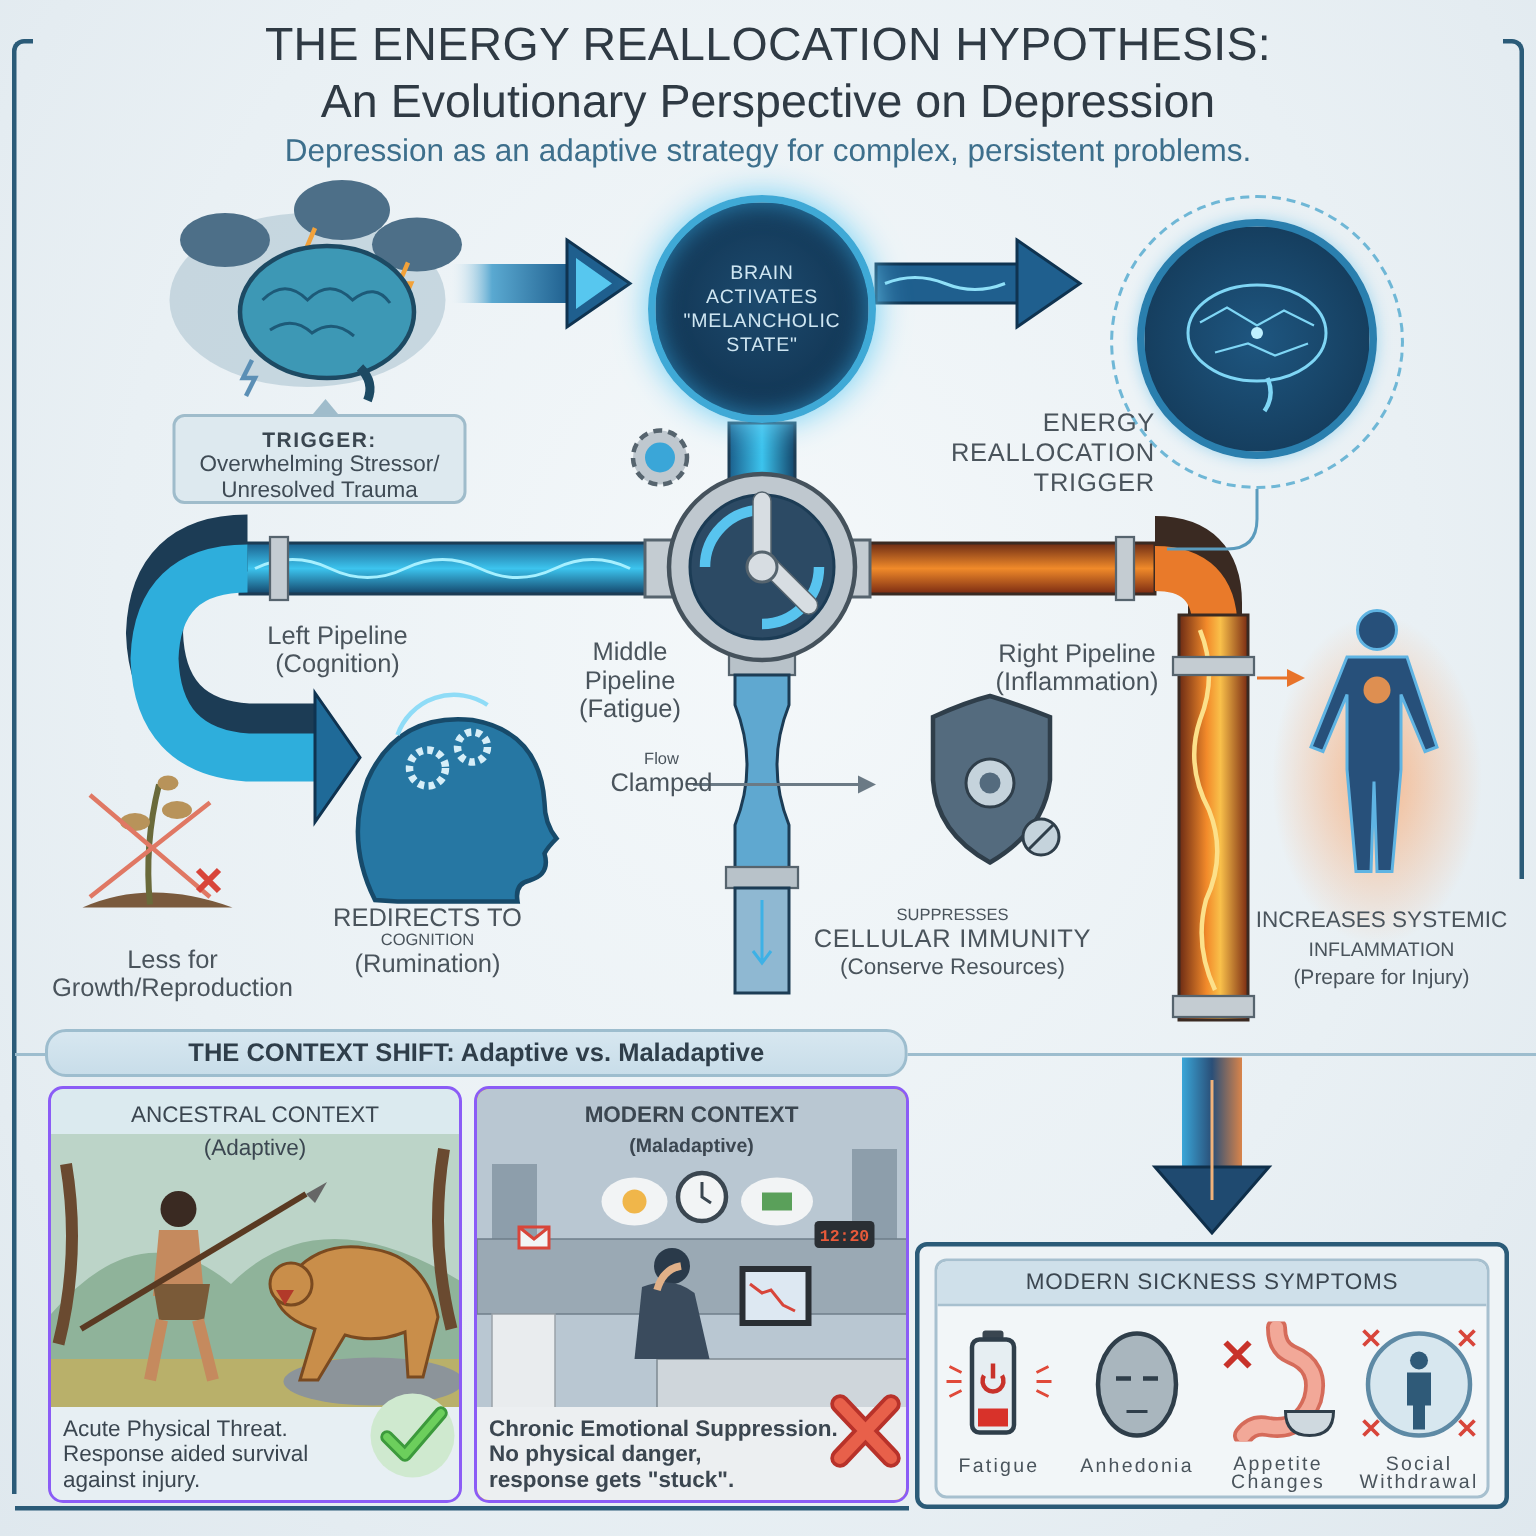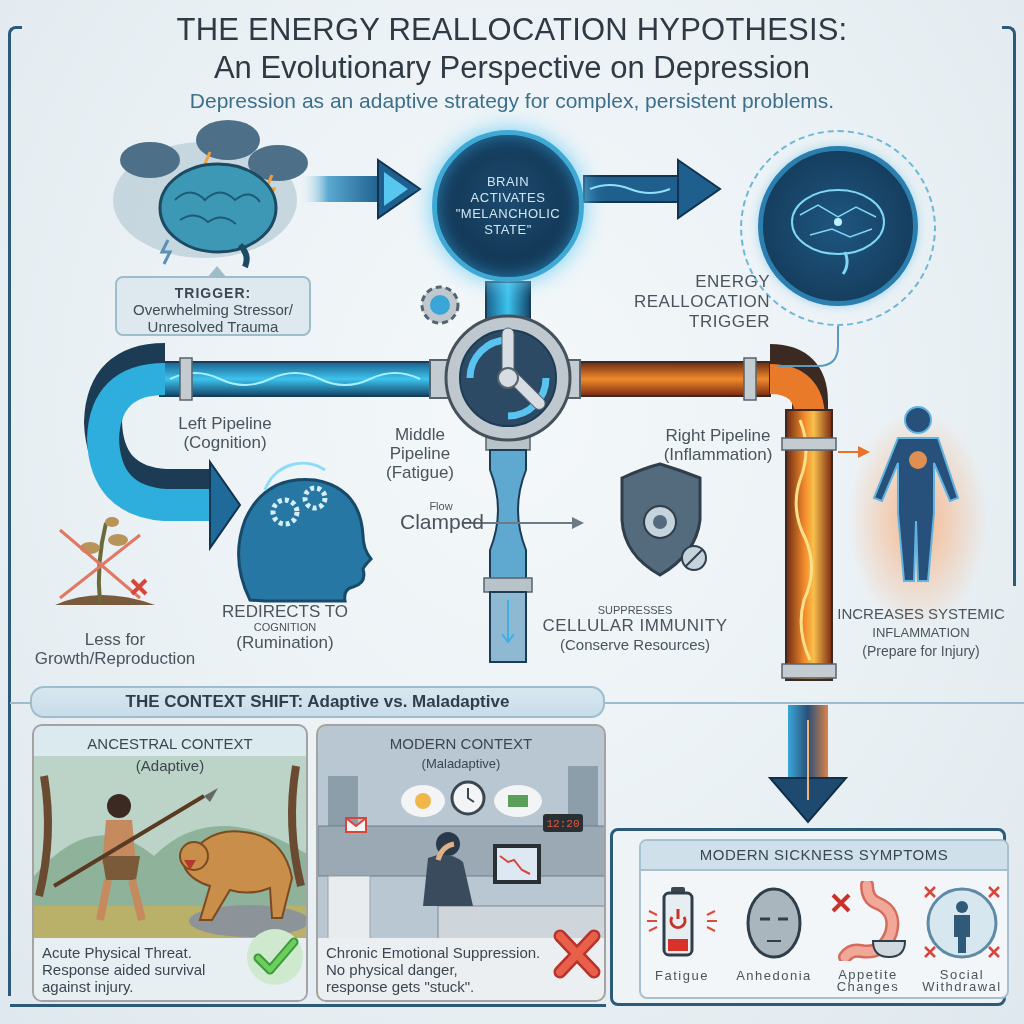--- a/index.html
+++ b/index.html
@@ -52,38 +52,38 @@
   .lbl-small { font-size: 11px; color: #4a545c; text-align: center; }
 
   .context-header {
     left: 30px; top: 686px; width: 575px; height: 32px;
     background: linear-gradient(#d7e7f0, #c8dde9); border: 2px solid #9dbdce; border-radius: 14px;
     text-align: center; font-weight: bold; font-size: 17px; color: #2f3e4a; line-height: 28px;
   }
   .ctx-line { left: 10px; top: 702px; width: 20px; border-top: 2px solid #9dbdce; }
   .ctx-line2 { left: 605px; top: 702px; width: 419px; border-top: 2px solid #9dbdce; }
 
-  .panel { border-radius: 10px; border: 2px solid #a3a3a3; overflow: hidden; padding-left: 20px; }
+  .panel { border-radius: 10px; border: 2px solid #8b5cf6; overflow: hidden; padding-left: 20px; }
   .panel-ancestral { left: 32px; top: 724px; width: 276px; height: 278px; background: #dbeaef; }
-  .panel-modern { left: 316px; top: 724px; width: 290px; height: 278px; background: #eab308; }
+  .panel-modern { left: 316px; top: 724px; width: 290px; height: 278px; background: #eab308; font-weight: bold; }
   .panel-title { position: absolute; left: 0; width: 100%; text-align: center; font-size: 15px; color: #3b4650; line-height: 20px; z-index: 2; }
   .panel-sub { font-size: 15px; }
   .panel-caption {
     position: absolute; left: 0; bottom: 0; width: 100%; height: 62px;
     background: #e7eff3; padding: 6px 8px; font-size: 15px; line-height: 17px; color: #3b4650; z-index: 2;
   }
   .panel-modern .panel-caption { background: #eceff1; }
 
   .bottom-frame { left: 10px; top: 1004px; width: 596px; border-top: 3px solid #2b5b78; }
 
   .symptoms {
     left: 610px; top: 828px; width: 396px; height: 178px;
     border: 3px solid #2b5b78; border-radius: 8px; background: #eef3f6;
   }
-  .symptoms-inner { position: absolute; left: 10px; top: 8px; width: 370px; height: 160px; border: 2px solid #a7c0cf; border-radius: 8px; background: #f2f6f8; margin-left: 16px; }
+  .symptoms-inner { position: absolute; left: 10px; top: 8px; width: 370px; height: 160px; border: 2px solid #a7c0cf; border-radius: 8px; background: #f2f6f8; }
   .symptoms-head { position: absolute; left: 0; top: 0; width: 100%; height: 30px; background: #cfe0ea; border-bottom: 2px solid #a7c0cf; border-radius: 6px 6px 0 0; text-align: center; font-size: 15px; color: #3b4650; line-height: 28px; letter-spacing: 0.5px; }
   .sym { position: absolute; top: 40px; width: 90px; text-align: center; }
   .sym-lbl { font-size: 13px; letter-spacing: 1.5px; color: #4a545c; line-height: 13px; margin-top: 4px; }
 </style>
 </head>
 <body>
 
 <div class="abs frame-left"></div>
 <div class="abs frame-right"></div>
 
@@ -287,21 +287,21 @@
   <div>Pipeline</div>
   <div>(Fatigue)</div>
 </div>
 <div class="abs lbl" style="left:648px;top:426px;width:140px;">
   <div>Right Pipeline</div>
   <div>(Inflammation)</div>
 </div>
 
 <div class="abs" style="left:400px;top:500px;width:82px;text-align:center;">
   <div class="lbl-small">Flow</div>
-  <div class="lbl" style="font-size:21px">Clamped</div>
+  <div class="lbl" style="font-size:17px">Clamped</div>
 </div>
 
 <div class="abs lbl" style="left:20px;top:630px;width:190px;">
   <div>Less for</div>
   <div>Growth/Reproduction</div>
 </div>
 <div class="abs" style="left:220px;top:602px;width:130px;text-align:center;">
   <div class="lbl">REDIRECTS TO</div>
   <div class="lbl-small">COGNITION</div>
   <div class="lbl">(Rumination)</div>

